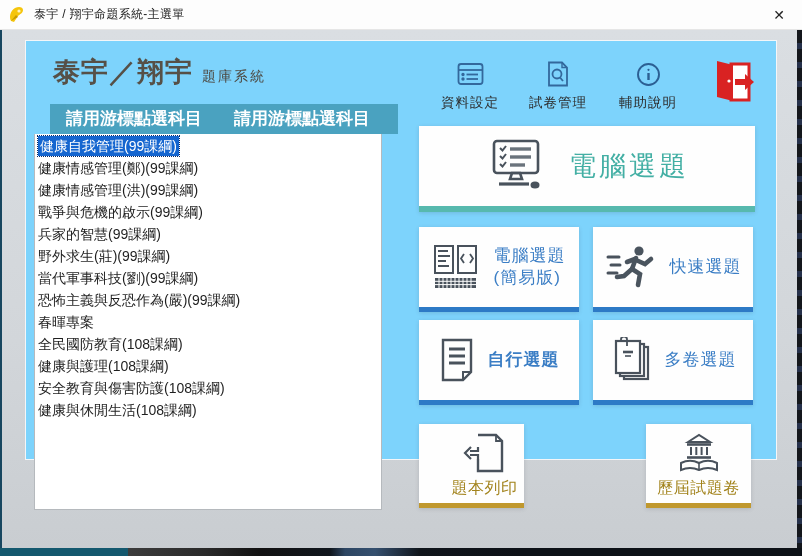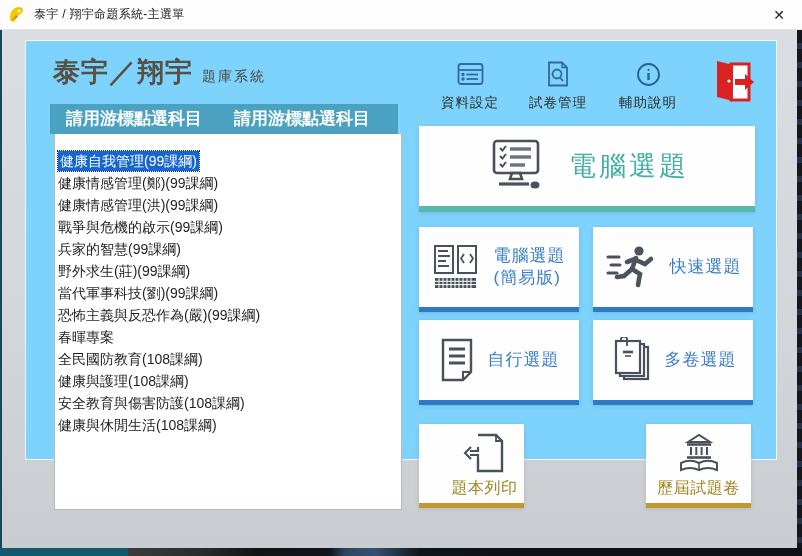--- a/index.html
+++ b/index.html
@@ -51,23 +51,23 @@
   .logo .logo-sub{font-size:14px;color:#4c473f;margin-left:9px;letter-spacing:2px;}
 
   
   .list-header{
     position:absolute;left:25px;top:64px;width:348px;height:30px;
     background:var(--header-teal);color:#fff;font-weight:bold;font-size:17px;
     line-height:30px;padding-left:16px;box-sizing:border-box;white-space:nowrap;overflow:hidden;
   }
   .list-header .hdr-gap{margin-left:32px;}
   .list-box{
-    position:absolute;left:29px;top:94px;width:348px;height:376px;
+    position:absolute;left:9px;top:94px;width:348px;height:376px;
     background:#fff;border:1px solid #b5b9bd;border-top:none;box-sizing:border-box;
-    padding-top:16px;overflow:hidden;
+    padding-top:1px;overflow:hidden;
   }
   .list-row{height:22px;line-height:22px;font-size:14px;color:#1f1f1f;padding-left:3px;white-space:nowrap;}
   .list-row .selected{
     background:var(--selected-blue);color:#fff;outline:1px dotted #0a2a66;
     padding:0 2px;display:inline-block;line-height:20px;
   }
 
   
   .toolbar-item{position:absolute;top:20px;width:92px;text-align:center;}
   .toolbar-item .tb-icon{height:28px;display:flex;align-items:center;justify-content:center;}
@@ -81,21 +81,21 @@
     position:absolute;background:#fefefe;box-shadow:0 1px 4px rgba(55,65,75,.18);
     display:flex;align-items:center;justify-content:center;box-sizing:border-box;
   }
   .mbtn-primary{
     left:394px;top:86px;width:336px;height:86px;
     border-bottom:6px solid var(--accent-teal);gap:22px;
   }
   .mbtn-primary .mbtn-label{font-size:27px;color:var(--text-teal);letter-spacing:3px;white-space:nowrap;}
   .mbtn-sec{width:160px;height:85px;border-bottom:5px solid var(--accent-blue);gap:13px;}
   .pos-r2a{left:394px;top:187px;} .pos-r2b{left:568px;top:187px;}
-  .pos-r3a{left:394px;top:280px;} .pos-r3b{left:568px;top:280px;}
+  .pos-r3a{left:394px;top:280px;font-weight:bold;} .pos-r3b{left:568px;top:280px;}
   .mbtn-sec .mbtn-label{font-size:17px;color:var(--text-blue);letter-spacing:1px;line-height:22px;white-space:nowrap;}
   .mbtn-ter{
     width:105px;height:84px;border-bottom:5px solid var(--accent-gold);
     flex-direction:column;justify-content:flex-start;padding-top:9px;gap:5px;
   }
   .pos-r4a{left:394px;top:384px;padding-left:26px;} .pos-r4b{left:506px;top:384px;width:106px;} .pos-r4c{left:621px;top:384px;}
   .mbtn-ter .mbtn-label{font-size:16px;color:var(--text-gold);letter-spacing:.5px;white-space:nowrap;}
 
   svg{display:block;}
 </style>

